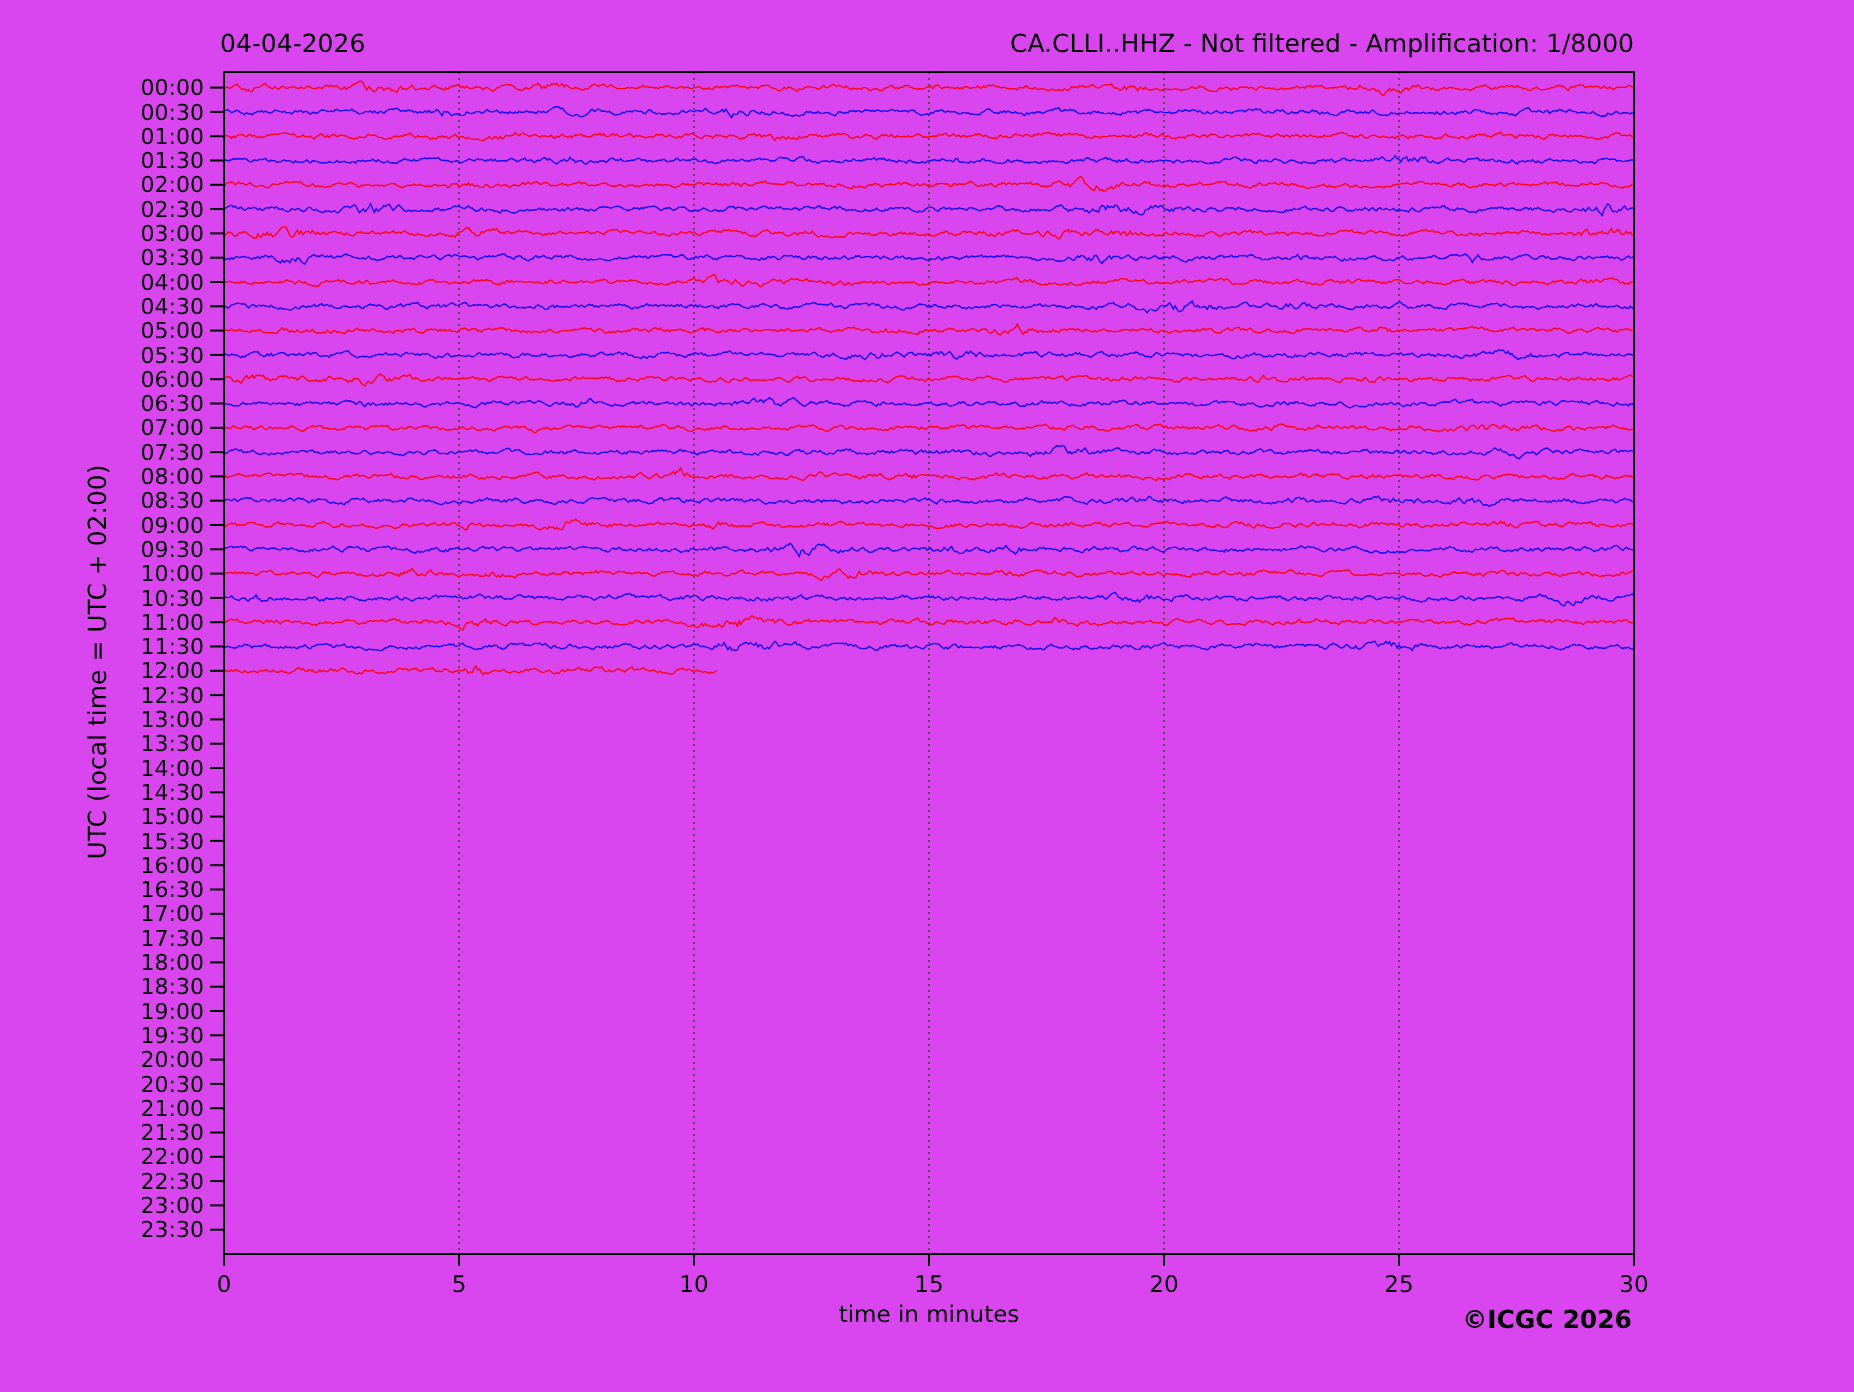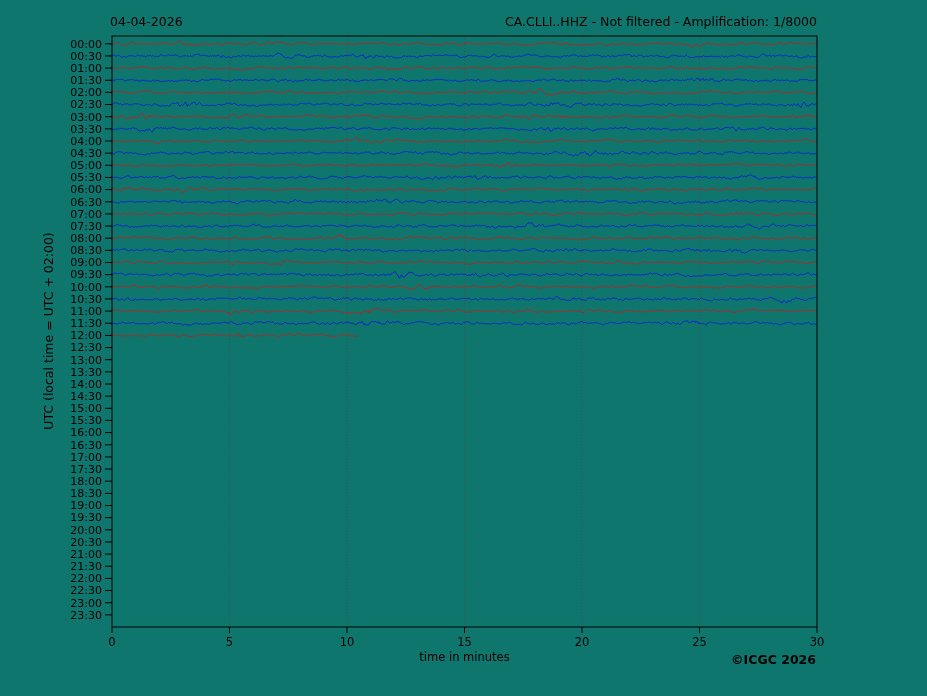--- a/index.html
+++ b/index.html
@@ -1,16 +1,16 @@
 <!DOCTYPE html>
 <html><head>
 <meta charset="utf-8">
 <style>
   html,body{margin:0;padding:0;background:#fff;}
-  #stage{position:relative;width:927px;height:696px;background:#0f766e;overflow:hidden;
+  #stage{position:relative;width:927px;height:696px;background:#d946ef;overflow:hidden;
          font-family:"DejaVu Sans","Liberation Sans",sans-serif;}
   svg text{font-family:"DejaVu Sans","Liberation Sans",sans-serif;fill:#000;}
 </style>
 </head>
 <body>
 
 <div id="stage">
   <svg id="plot" width="927" height="696" viewBox="0 0 927 696">
 
     <text x="110" y="26" font-size="12.5">04-04-2026</text>

